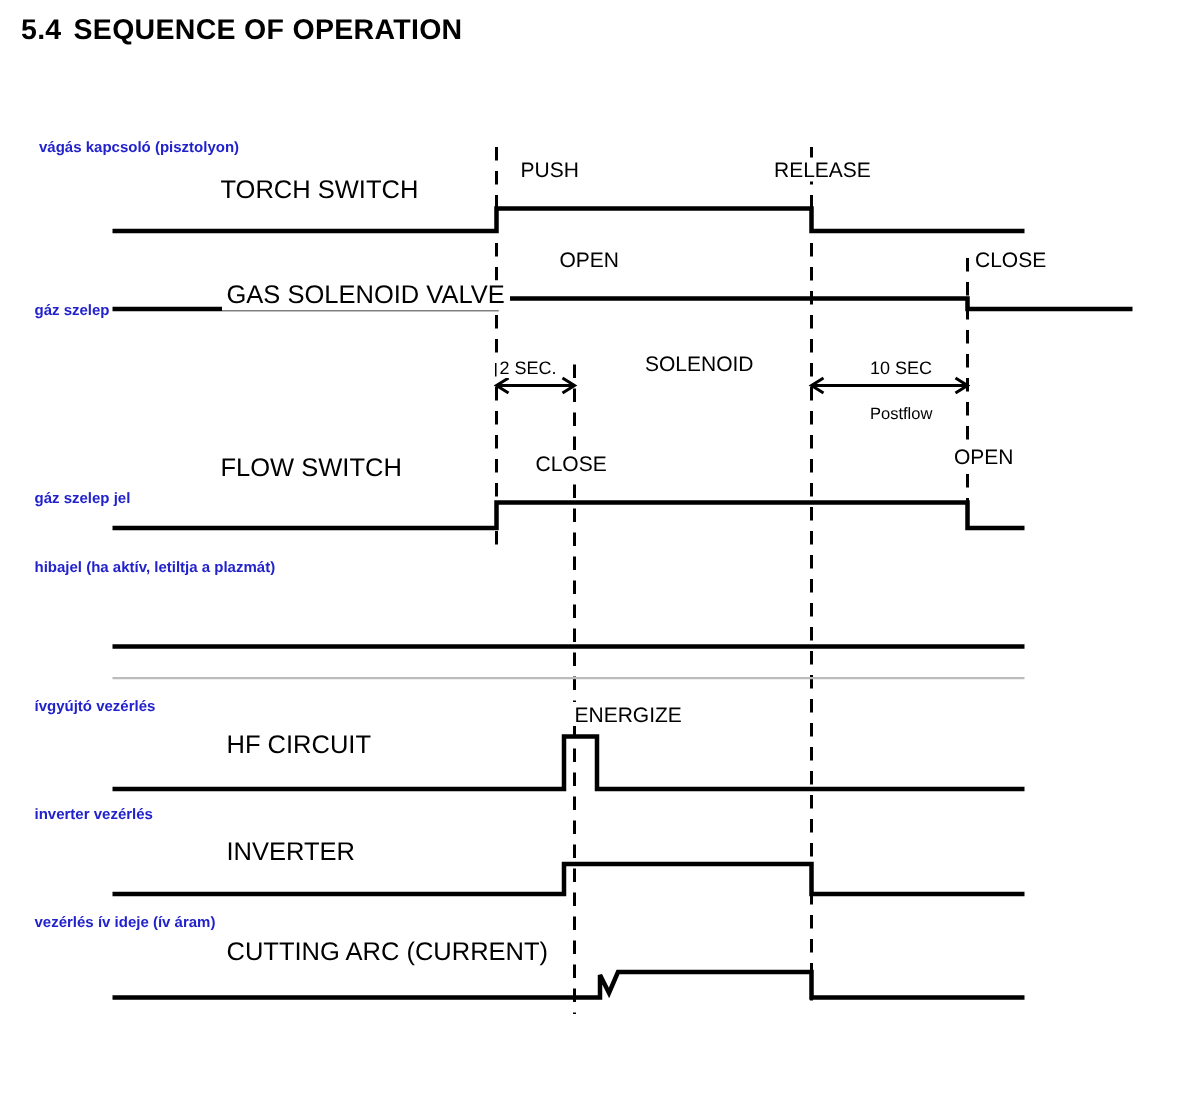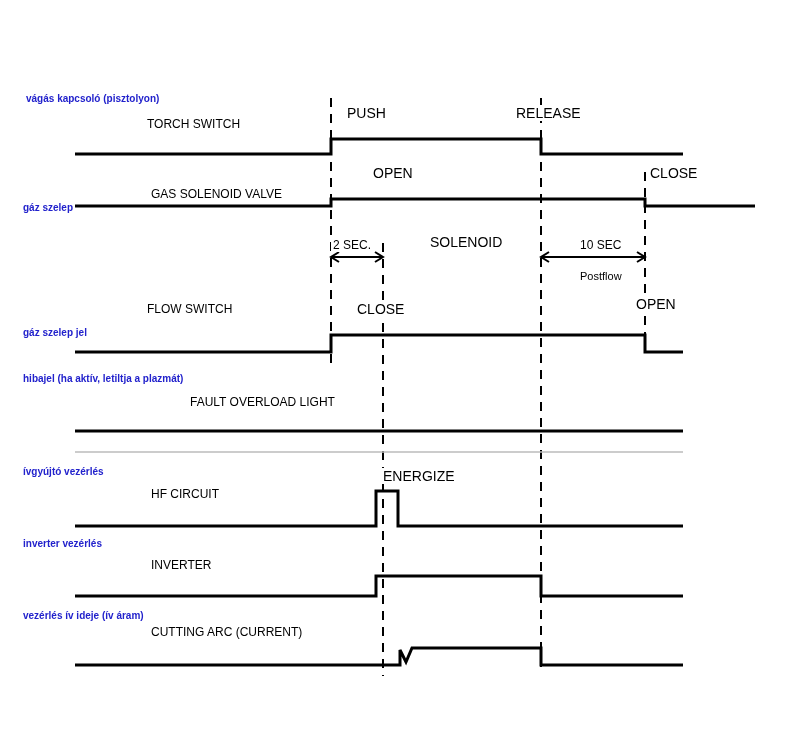--- a/index.html
+++ b/index.html
@@ -42,21 +42,21 @@
   }
   .hu-label {
     position: absolute;
     font-size: 10px;
     font-weight: bold;
     color: #2222cc;
     white-space: nowrap;
   }
   .sig-label {
     position: absolute;
-    font-size: 12px;
+    font-size: 17px;
     white-space: nowrap;
     background: #ffffff;
     padding: 0 3px;
   }
   .ann {
     position: absolute;
     font-size: 14px;
     white-space: nowrap;
     background: #ffffff;
     padding: 0 2px;
@@ -74,20 +74,23 @@
     width: 800px;
     height: 738px;
     pointer-events: none;
   }
 </style>
 </head>
 <body>
 
 <div id="page">
 
+  <div class="title">
+    <span class="num">5.4</span><span>SEQUENCE OF OPERATION</span>
+  </div>
 
 
   <svg class="wave" viewBox="0 0 800 738" xmlns="http://www.w3.org/2000/svg">
 
     <g stroke="#000000" stroke-width="2" fill="none" stroke-dasharray="9,7">
       <line x1="331" y1="98" x2="331" y2="370"></line>
       <line x1="541" y1="98" x2="541" y2="670"></line>
       <line x1="383" y1="243" x2="383" y2="676"></line>
       <line x1="645" y1="172" x2="645" y2="352"></line>
     </g>
@@ -124,21 +127,20 @@
   <div class="hu-label" style="left:23px; top:202px;">gáz szelep</div>
   <div class="hu-label" style="left:23px; top:327px;">gáz szelep jel</div>
   <div class="hu-label" style="left:23px; top:373px;">hibajel (ha aktív, letiltja a plazmát)</div>
   <div class="hu-label" style="left:23px; top:466px;">ívgyújtó vezérlés</div>
   <div class="hu-label" style="left:23px; top:538px;">inverter vezérlés</div>
   <div class="hu-label" style="left:23px; top:610px;">vezérlés ív ideje (ív áram)</div>
 
   <div class="sig-label" style="left:144px; top:117px;">TORCH SWITCH</div>
   <div class="sig-label" style="left:148px; top:187px;">GAS SOLENOID VALVE</div>
   <div class="sig-label" style="left:144px; top:302px;">FLOW SWITCH</div>
-  <div class="sig-label" style="left:187px; top:395px;">FAULT OVERLOAD LIGHT</div>
   <div class="sig-label" style="left:148px; top:487px;text-align:right;">HF CIRCUIT</div>
   <div class="sig-label" style="left:148px; top:558px;">INVERTER</div>
   <div class="sig-label" style="left:148px; top:625px;">CUTTING ARC (CURRENT)</div>
 
   <div class="ann" style="left:345px; top:105px;">PUSH</div>
   <div class="ann" style="left:514px; top:105px;">RELEASE</div>
   <div class="ann" style="left:371px; top:165px;">OPEN</div>
   <div class="ann" style="left:648px; top:165px;">CLOSE</div>
   <div class="ann small" style="left:331px; top:238px;">2 SEC.</div>
   <div class="ann" style="left:428px; top:234px;">SOLENOID</div>

